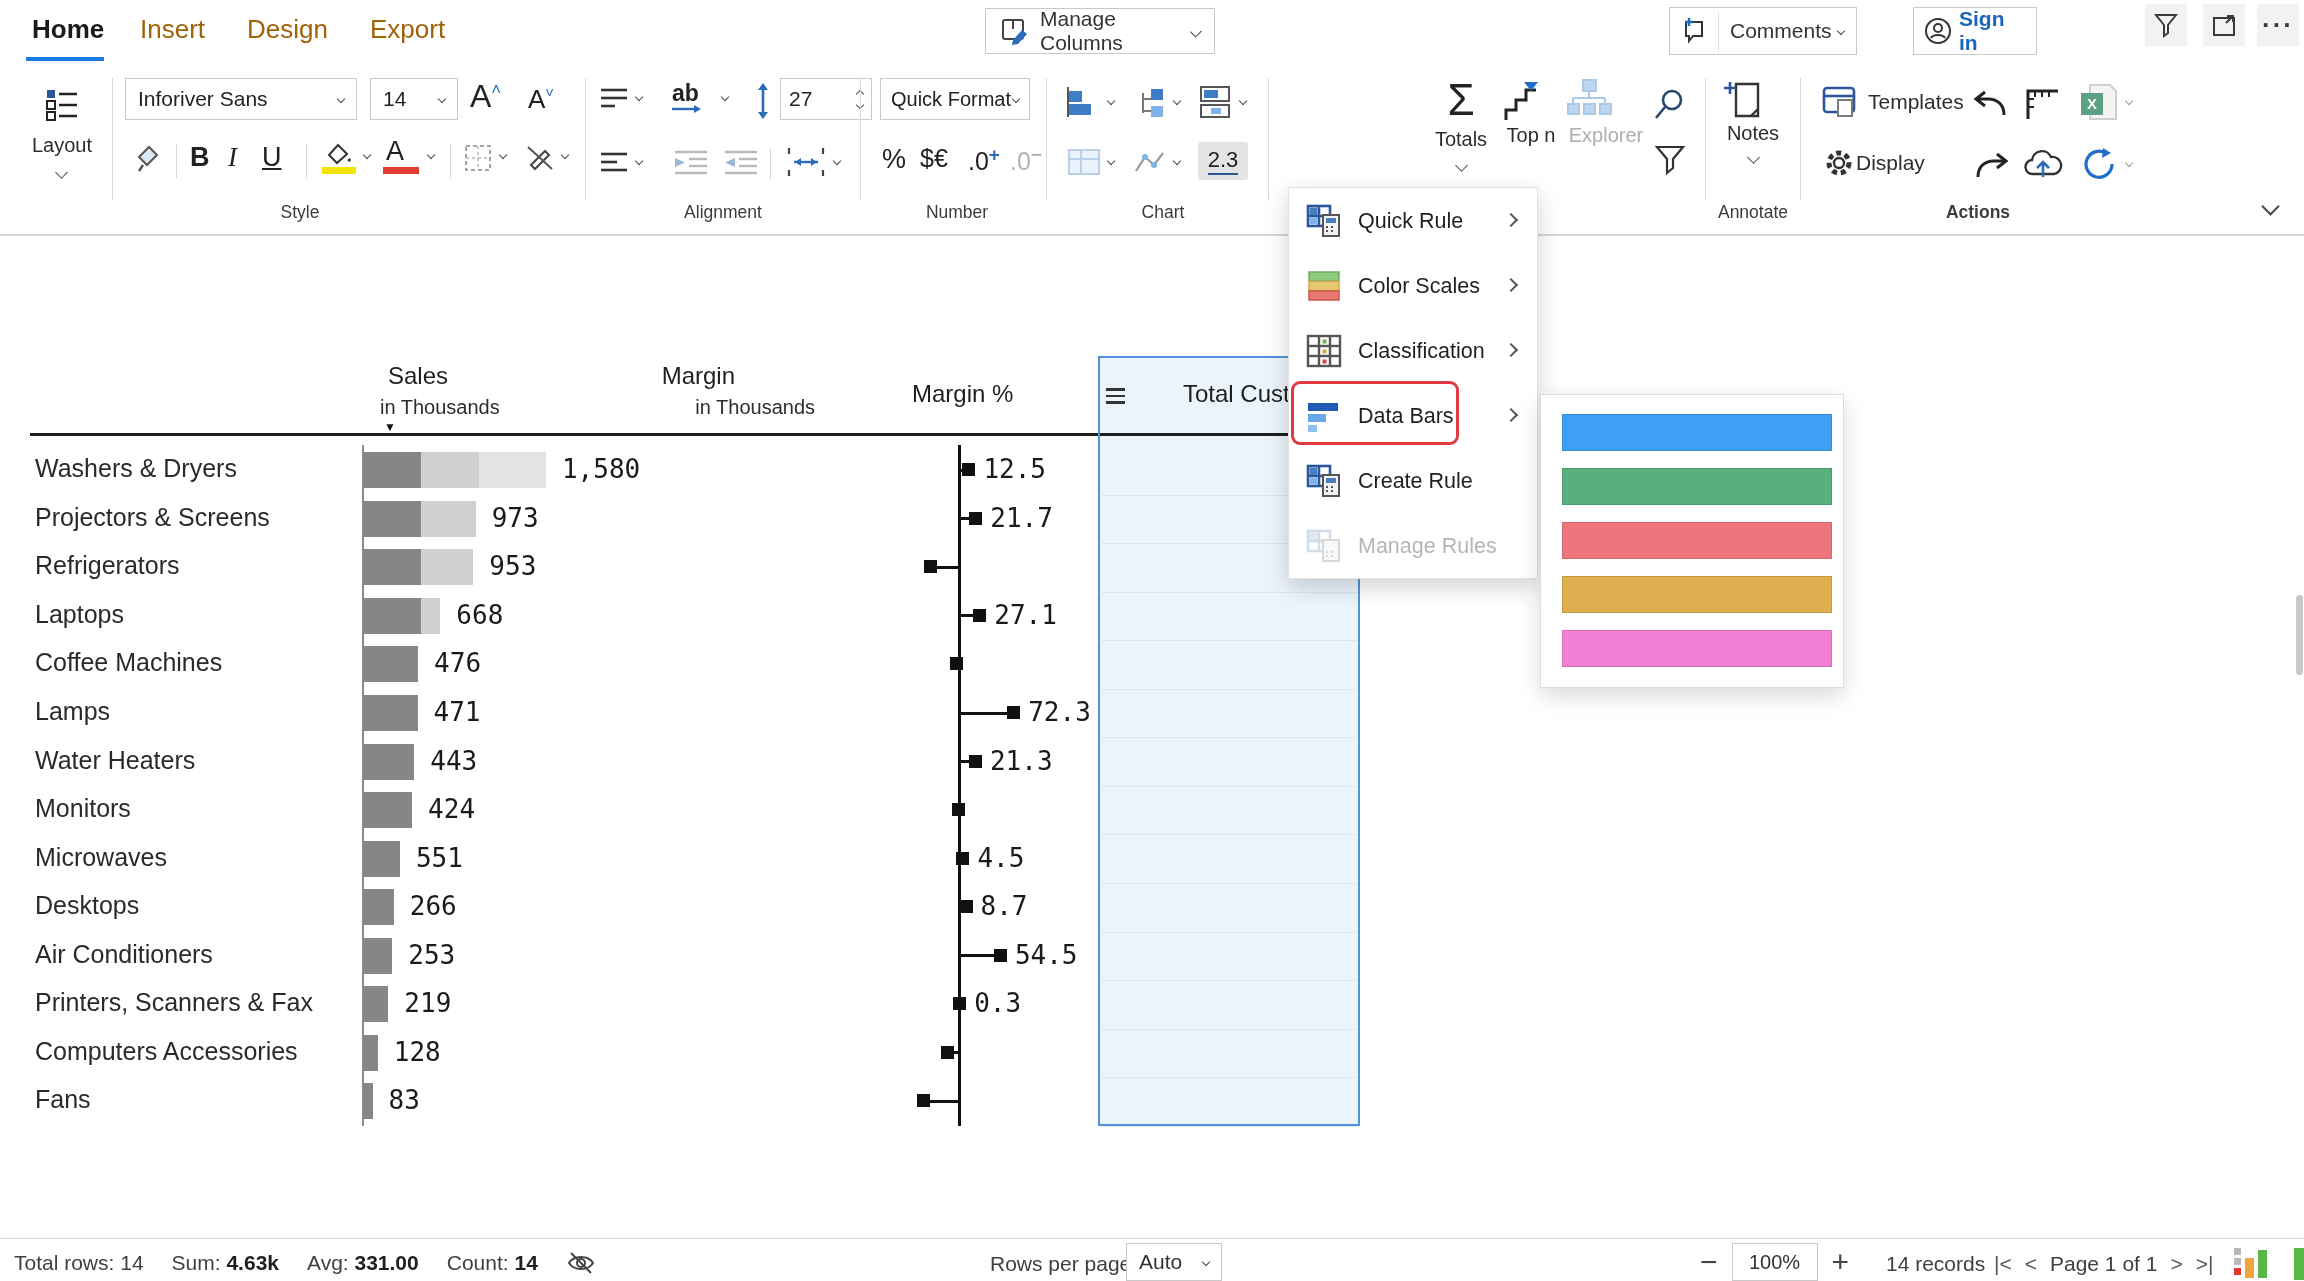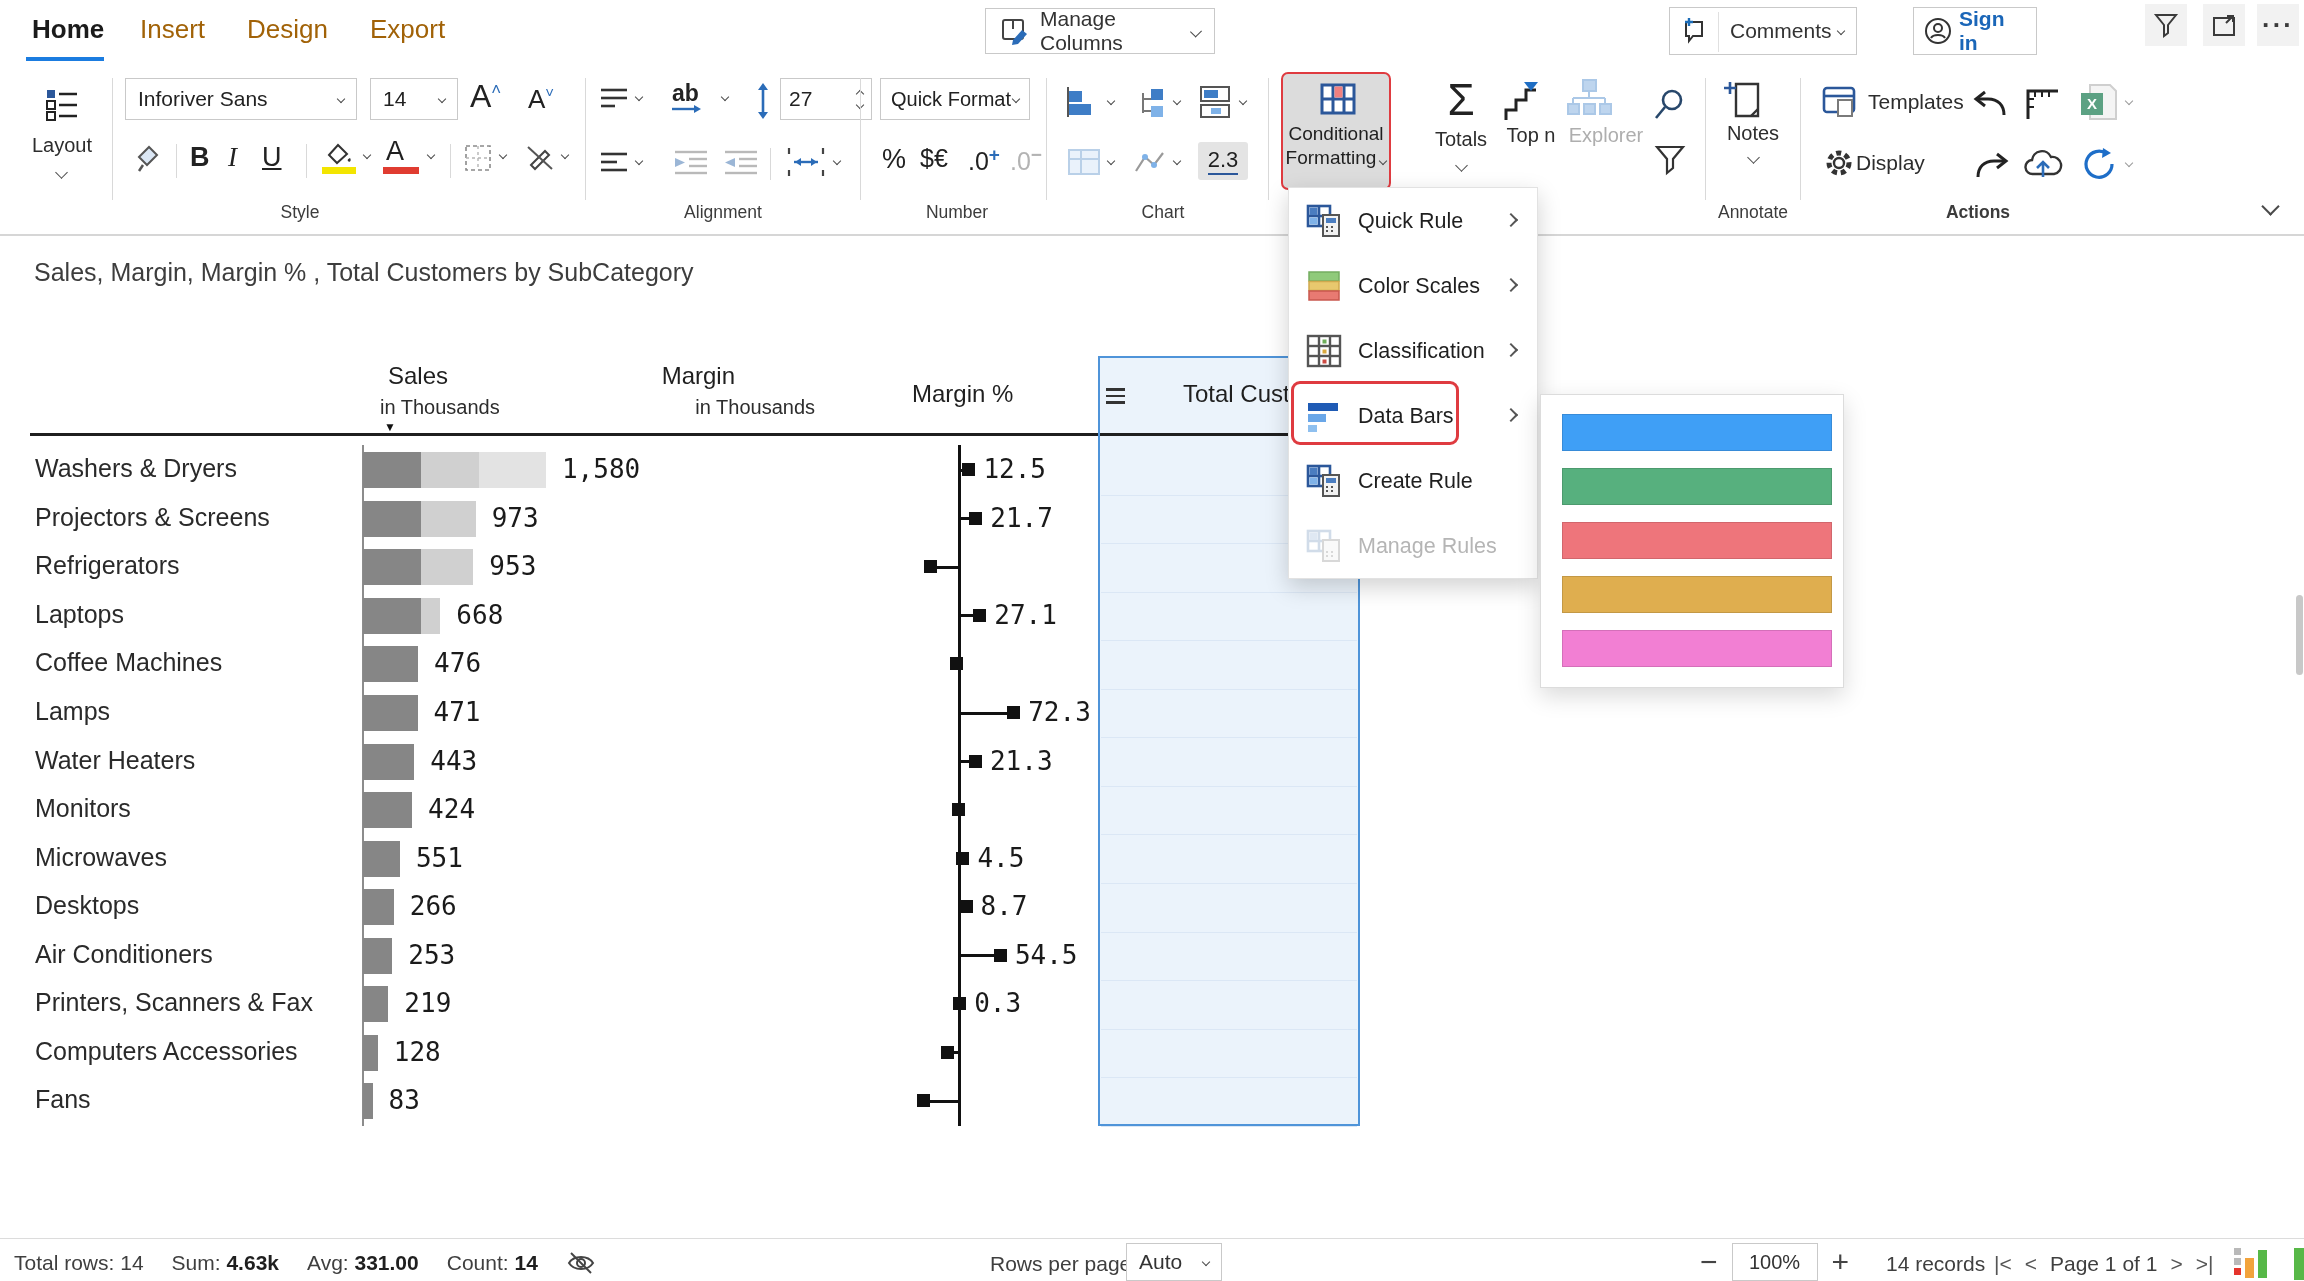--- a/index.html
+++ b/index.html
@@ -271,35 +271,20 @@
         <circle cx="21" cy="18" r="3" fill="#7fb2e8"></circle>
       </svg>
   </div>
   <span class="cd s" style="position:absolute;left:1174px;top:158px"></span>
   <div class="abs" style="left:1198px;top:142px;width:50px;height:38px;background:#e4e4e4;border-radius:3px;display:flex;align-items:center;justify-content:center">
     <span style="font-size:22px;color:#1f1f1f;border-bottom:2.5px solid #2b579a">2.3</span>
   </div>
   <div class="glabel" style="left:1163px;top:202px">Chart</div>
   <div class="sep" style="left:1268px;top:78px;height:122px"></div>
 
-  <div class="abs" style="left:1281px;top:72px;width:110px;height:118px;background:#dcdcdc;border:2.5px solid #df3b40;border-radius:7px;text-align:center">
-    <span class="ic" style="left:36px;top:6px;width:38px;height:38px">
-      <svg width="36" height="32">
-          <rect x="2" y="2" width="32" height="28" fill="#fff" stroke="#2b579a" stroke-width="3"></rect>
-          <line x1="13" y1="2" x2="13" y2="30" stroke="#2b579a" stroke-width="3"></line>
-          <line x1="24" y1="2" x2="24" y2="30" stroke="#2b579a" stroke-width="3"></line>
-          <line x1="2" y1="16" x2="34" y2="16" stroke="#2b579a" stroke-width="3"></line>
-          <rect x="14.5" y="3.5" width="8" height="11" fill="#f08080"></rect>
-        </svg>
-    </span>
-    <div style="margin-top:48px;font-size:19px;color:#1f1f1f;line-height:24px">
-      <span>Conditional</span><br>
-      <span>Formatting</span><span class="cd s" style="margin-left:4px"></span>
-    </div>
-  </div>
 
   <div class="abs" style="left:1428px;top:74px;text-align:center;width:66px">
     <span style="font-size:44px;color:#222;font-weight:300;line-height:52px">Σ</span>
     <div style="font-size:20px;color:#2d2d2d;margin-top:2px">Totals</div>
     <span class="cd" style="display:inline-block;margin-top:10px"></span>
   </div>
   <div class="abs" style="left:1498px;top:80px;text-align:center;width:66px">
     <span>
       <svg width="44" height="44">
           <path d="M8 40V30h10V20h10V10h10" fill="none" stroke="#222" stroke-width="3"></path>
@@ -404,21 +389,20 @@
   <div class="ic" style="left:2080px;top:146px;width:40px;height:36px">
     <svg width="38" height="36">
         <path d="M31 18a13 13 0 1 1-5-10" fill="none" stroke="#1e6ec8" stroke-width="3.2"></path>
         <path d="M22 2l8 5-9 5z" fill="#1e6ec8"></path>
       </svg>
   </div>
   <span class="cd s" style="position:absolute;left:2126px;top:160px;border-color:#9a9a9a"></span>
   <div class="glabel" style="left:1978px;top:202px;font-weight:bold">Actions</div>
   <span class="cd" style="position:absolute;left:2264px;top:200px;width:13px;height:13px;border-width:2px"></span>
 
-  <div class="abs" style="left:34px;top:258px;font-size:25px;color:#3d3d3d">Sales, Margin, Margin % , Total Customers by SubCategory</div>
 
   <div class="abs" style="left:1098px;top:356px;width:262px;height:770px;background:#ebf3fb"></div>
   <div id="cust-seps" class="abs" style="left:0;top:0">
       <div style="position: absolute; left: 1101px; top: 494.55px; width: 256px; height: 1px; background: rgb(219, 231, 245);"></div>
       <div style="position: absolute; left: 1101px; top: 543.1px; width: 256px; height: 1px; background: rgb(219, 231, 245);"></div>
       <div style="position: absolute; left: 1101px; top: 591.65px; width: 256px; height: 1px; background: rgb(219, 231, 245);"></div>
       <div style="position: absolute; left: 1101px; top: 640.2px; width: 256px; height: 1px; background: rgb(219, 231, 245);"></div>
       <div style="position: absolute; left: 1101px; top: 688.75px; width: 256px; height: 1px; background: rgb(219, 231, 245);"></div>
       <div style="position: absolute; left: 1101px; top: 737.3px; width: 256px; height: 1px; background: rgb(219, 231, 245);"></div>
       <div style="position: absolute; left: 1101px; top: 785.85px; width: 256px; height: 1px; background: rgb(219, 231, 245);"></div>

